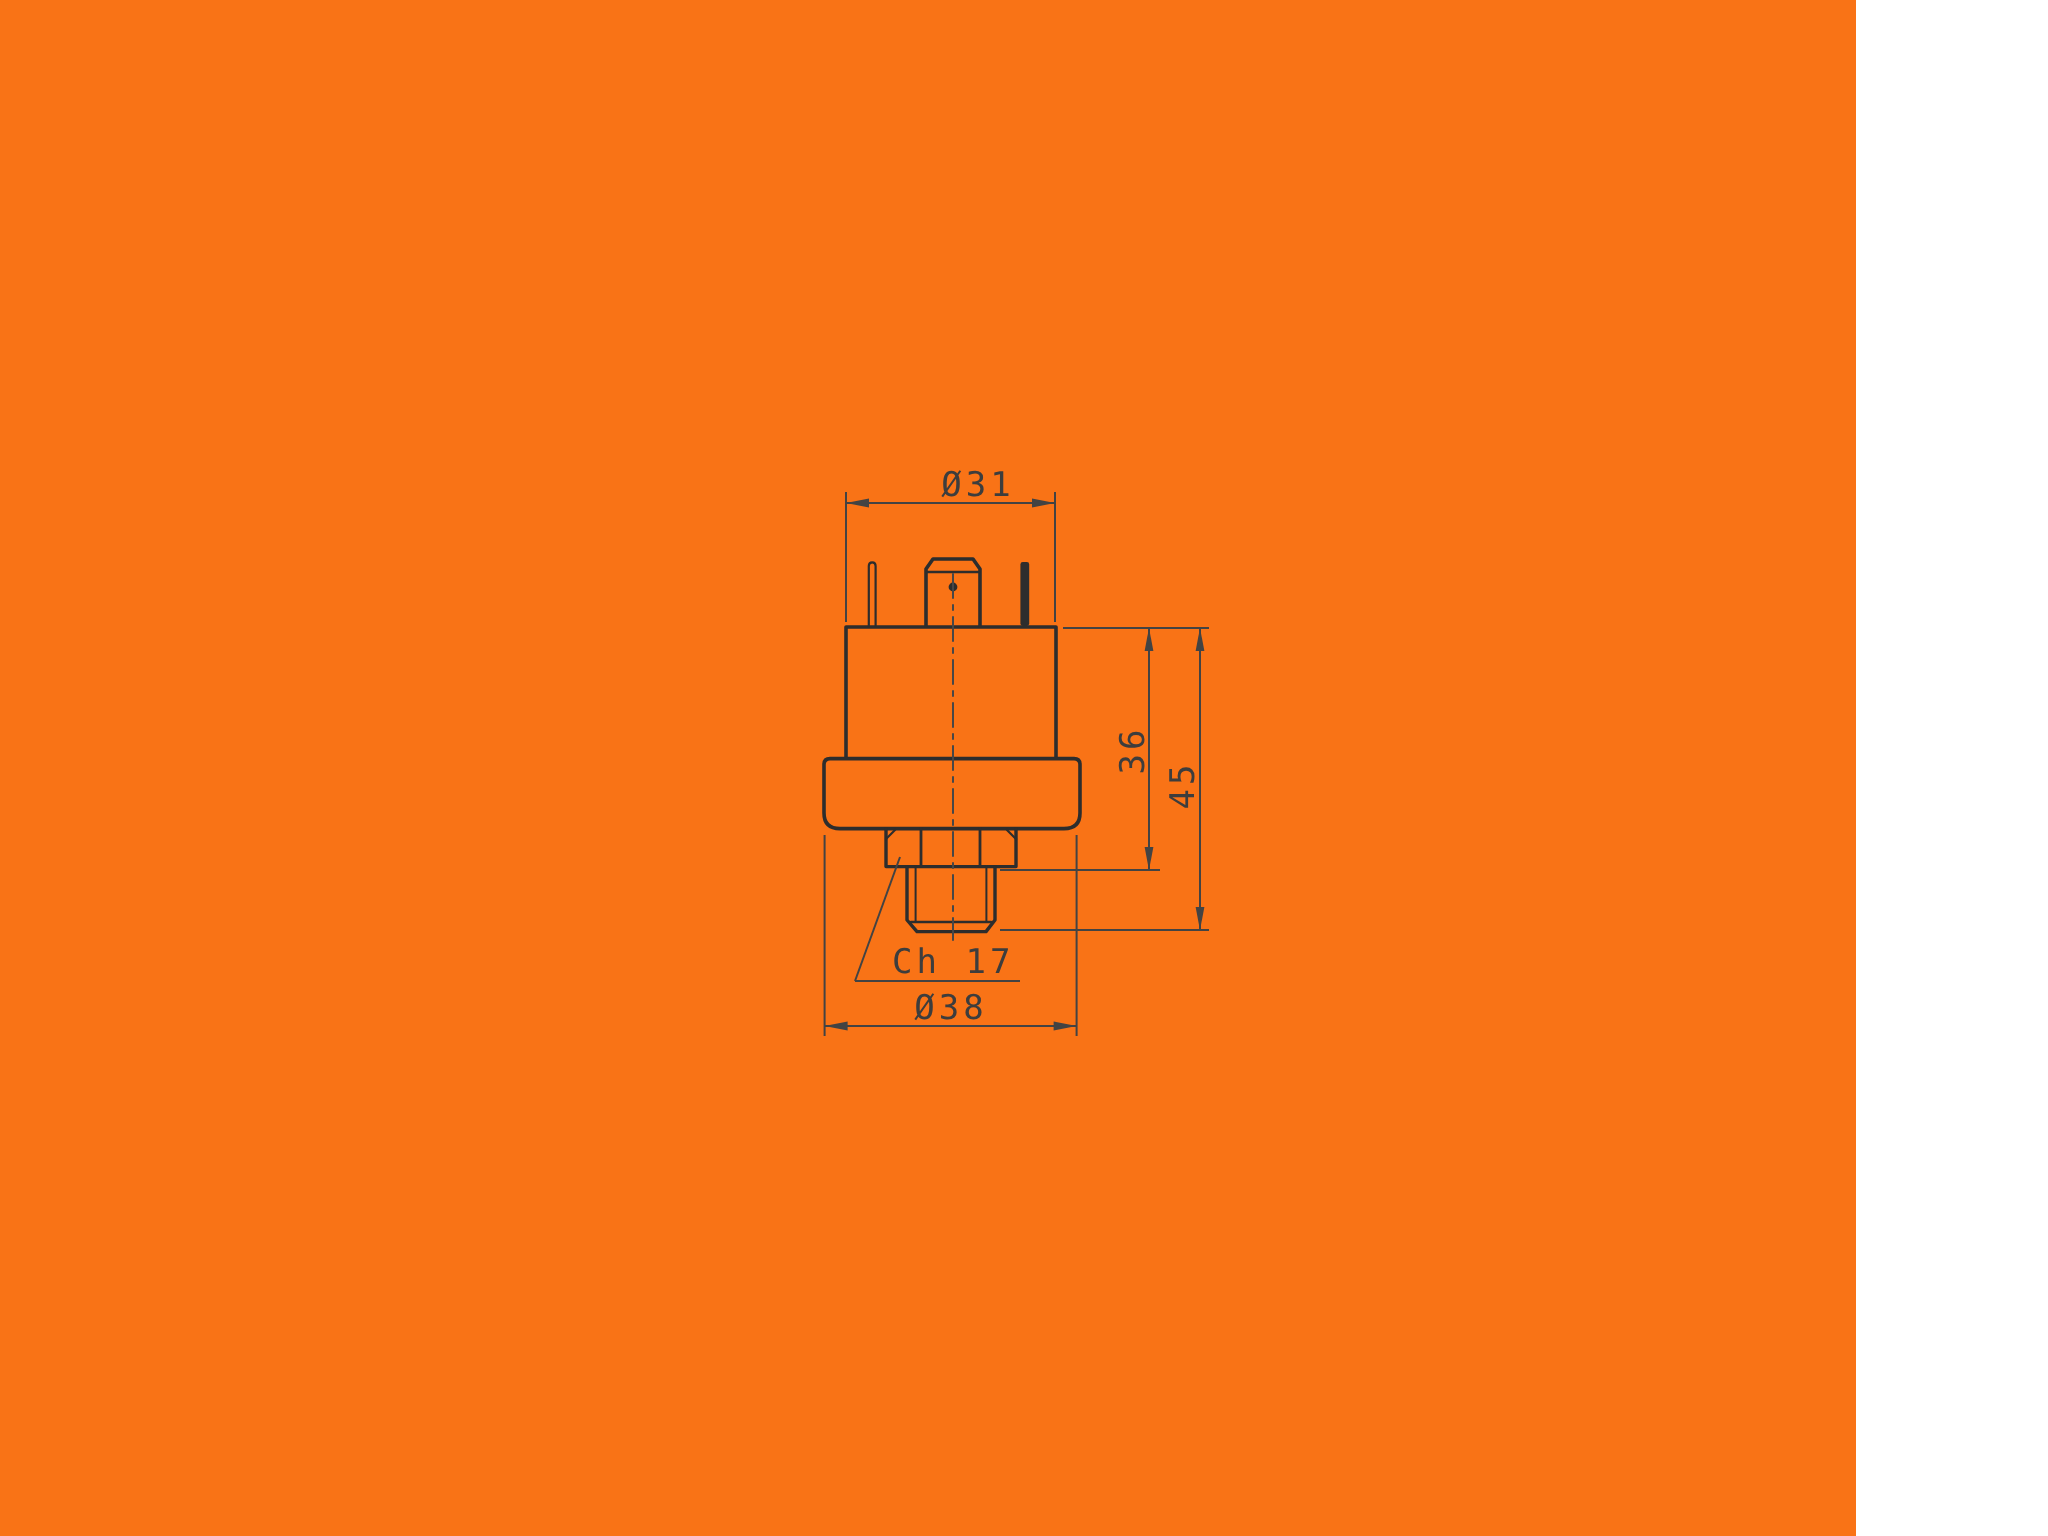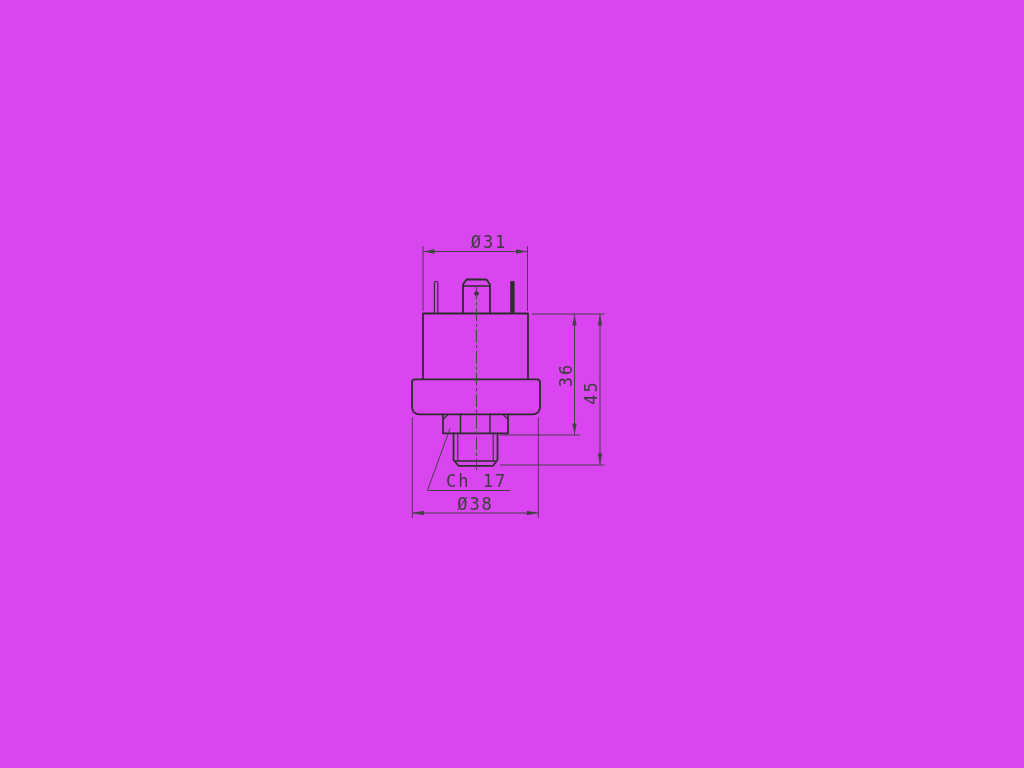--- a/index.html
+++ b/index.html
@@ -6,23 +6,23 @@
     margin: 0;
     padding: 0;
     background: #ffffff;
     width: 1024px;
     height: 768px;
     overflow: hidden;
     font-family: "DejaVu Sans", sans-serif;
   }
   #canvas {
     position: relative;
-    width: 1024px;
+    width: 928px;
     height: 768px;
-    background: #d946ef;
+    background: #f97316;
   }
   svg {
     position: absolute;
     left: 0;
     top: 0;
   }
   .dimtext {
     font-family: "DejaVu Sans Mono", "Liberation Mono", monospace;
     font-size: 17px;
     letter-spacing: 2px;

